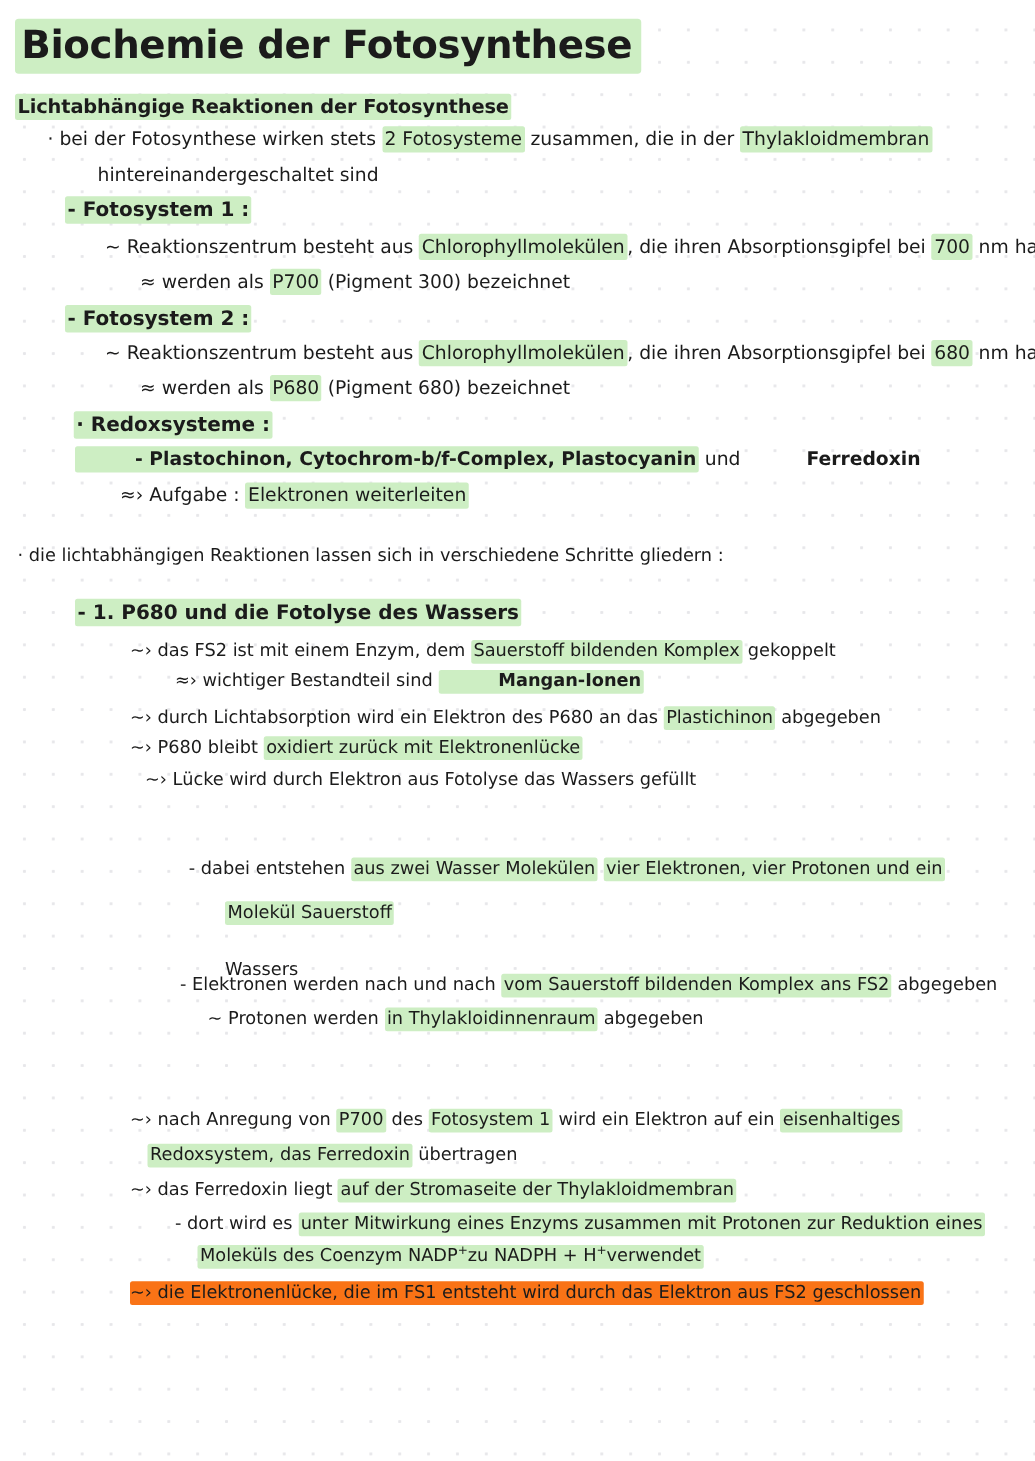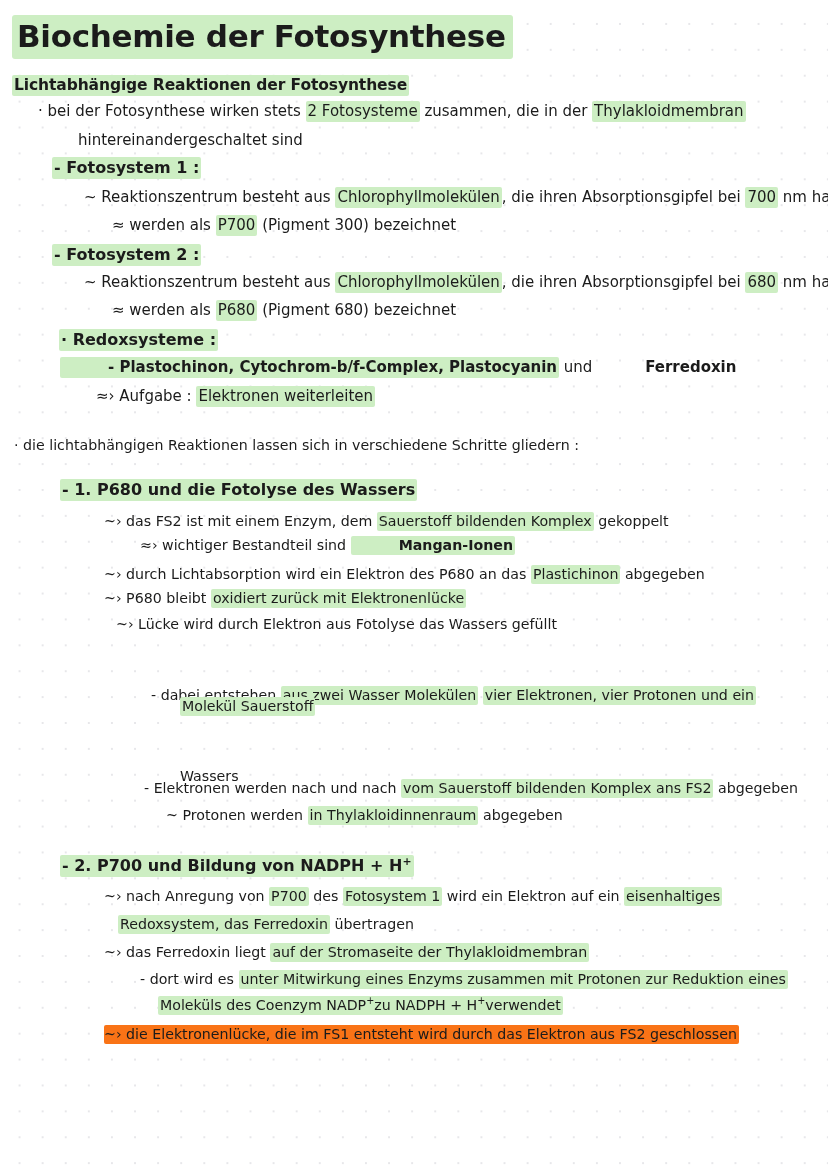--- a/index.html
+++ b/index.html
@@ -152,36 +152,33 @@
   </div>
   <div class="row body-sm" style="left:104px; top:590px;">
     <span>~› P680 bleibt </span><span class="hl">oxidiert zurück mit Elektronenlücke</span>
   </div>
   <div class="row body-sm" style="left:116px; top:616px;">
     <span>~› Lücke wird durch Elektron aus Fotolyse das Wassers gefüllt</span>
   </div>
   <div class="row body-sm" style="left:138px; top:687px;margin-left:13px;">
     <span>- dabei entstehen </span><span class="hl">aus zwei Wasser Molekülen</span><span> </span><span class="hl">vier Elektronen, vier Protonen und ein</span>
   </div>
-  <div class="row body-sm" style="left:152px; top:698px;padding-left:28px;">
+  <div class="row body-sm" style="left:152px; top:722px;padding-left:28px;">
     <span class="hl">Molekül Sauerstoff</span>
   </div>
   <div class="row body-sm" style="left:180px; top:752px;margin-top:16px;">
     <span>Wassers</span>
   </div>
   <div class="row body-sm" style="left:144px; top:780px;">
     <span>- Elektronen werden nach und nach </span><span class="hl">vom Sauerstoff bildenden Komplex ans FS2</span><span> abgegeben</span>
   </div>
   <div class="row body-sm" style="left:166px; top:807px;">
     <span>~ Protonen werden </span><span class="hl">in Thylakloidinnenraum</span><span> abgegeben</span>
   </div>
 
-  <div class="row sub-head" style="left:60px; top:856px;">
-    <span class="hl"><span>- 2. P700 und Bildung von NADPH + H</span><sup class="plus">+</sup></span>
-  </div>
 
   <div class="row body-sm" style="left:104px; top:888px;">
     <span>~› nach Anregung von </span><span class="hl">P700</span><span> des </span><span class="hl">Fotosystem 1</span><span> wird ein Elektron auf ein </span><span class="hl">eisenhaltiges</span>
   </div>
   <div class="row body-sm" style="left:118px; top:916px;">
     <span class="hl">Redoxsystem, das Ferredoxin</span><span> übertragen</span>
   </div>
   <div class="row body-sm" style="left:104px; top:944px;">
     <span>~› das Ferredoxin liegt </span><span class="hl">auf der Stromaseite der Thylakloidmembran</span>
   </div>

